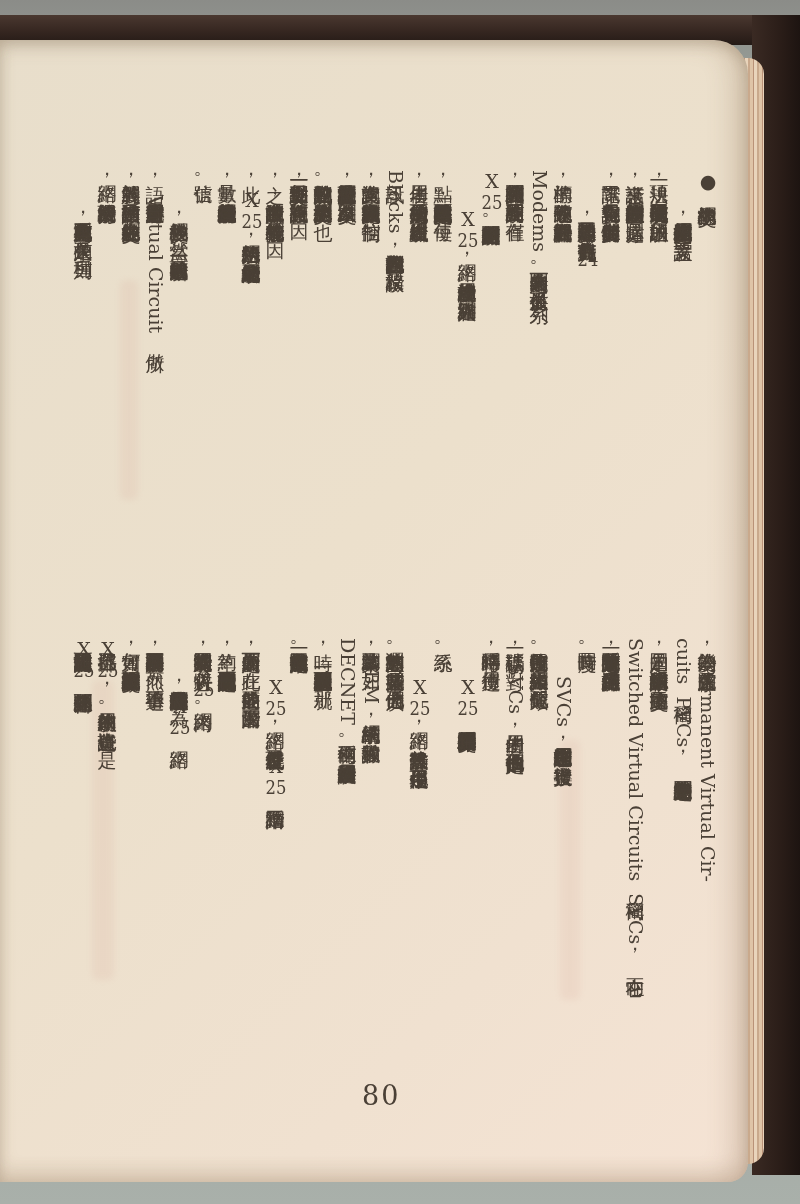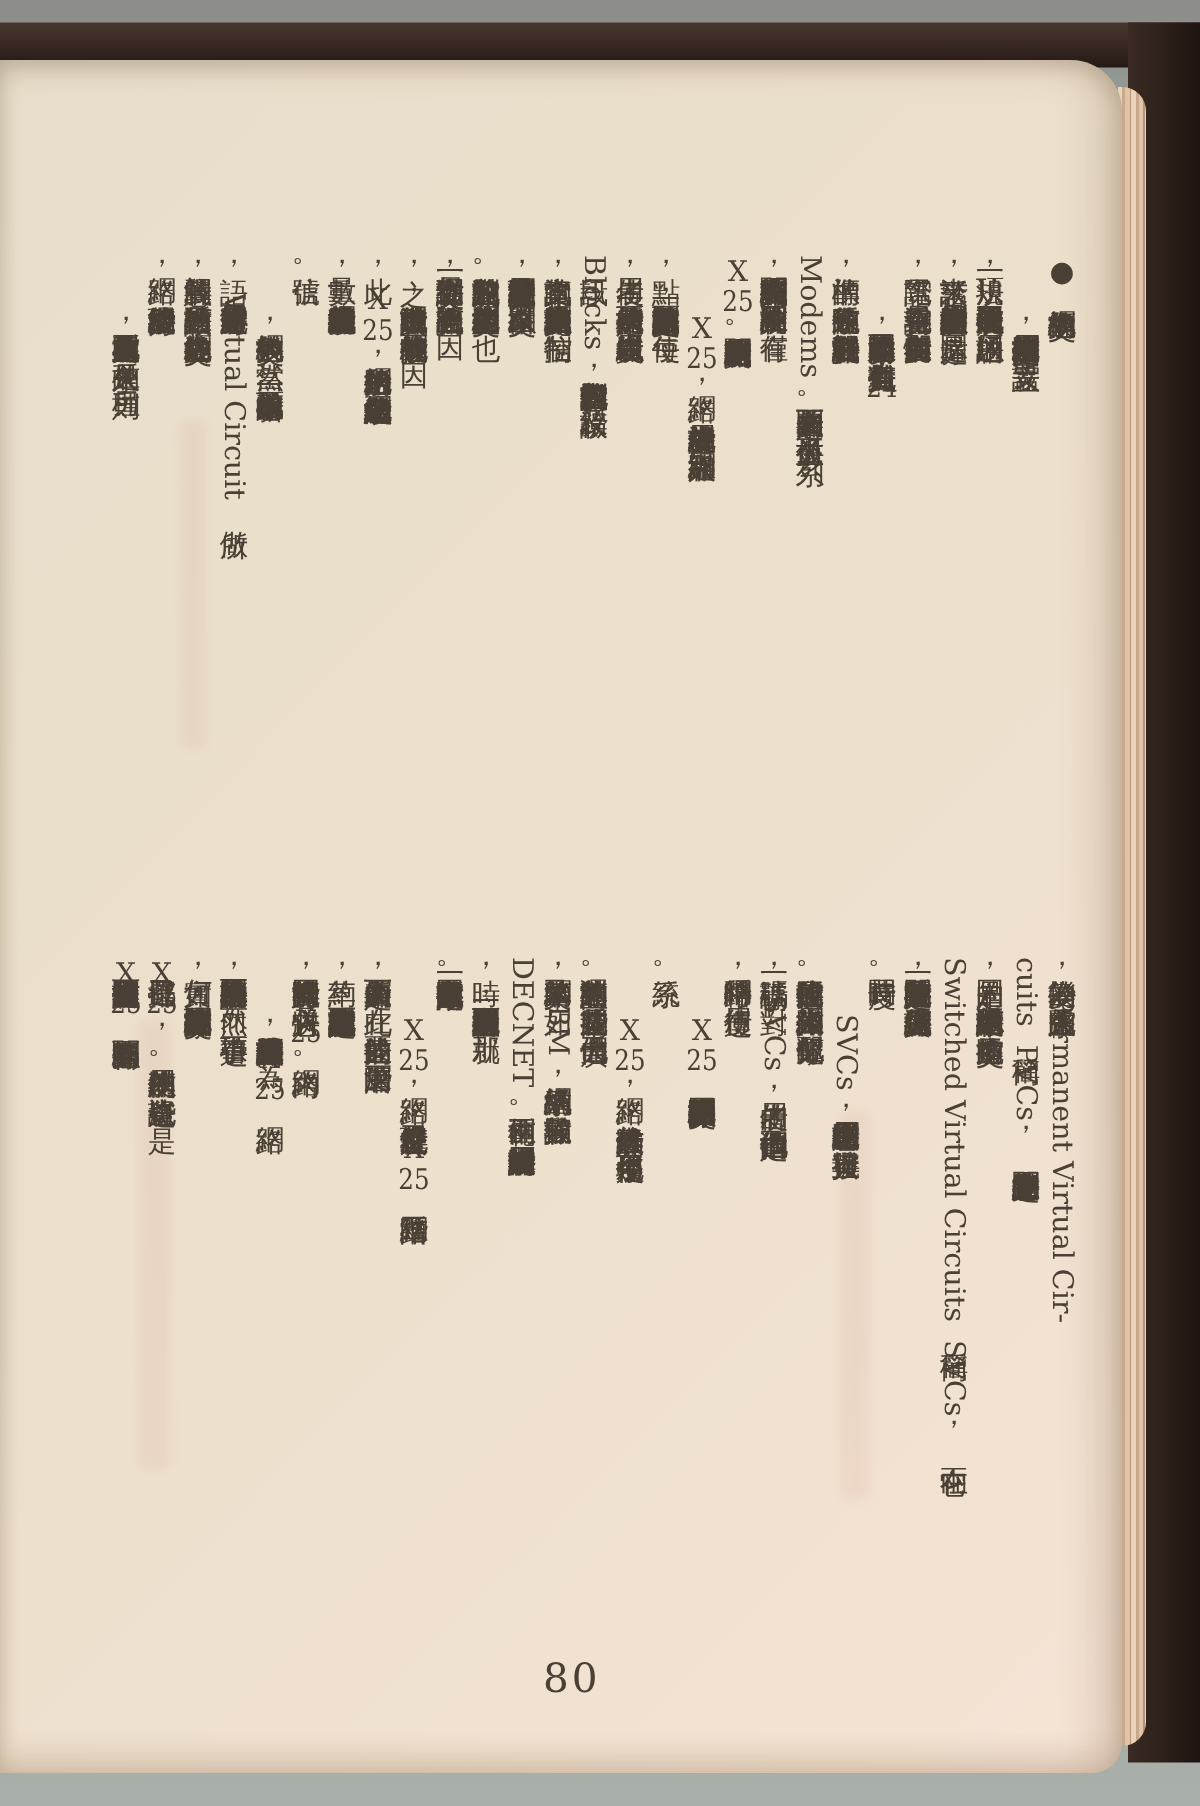--- a/index.html
+++ b/index.html
@@ -46,21 +46,20 @@
   }
   #top-block{left:72px;top:170px;width:648px;height:466px;}
   #bottom-block{left:72px;top:638px;width:648px;height:466px;}
   .vcol{line-height:24px;letter-spacing:0;height:460px;}
   .tcy{text-combine-upright:all;}
   .upr{text-orientation:upright;}
   #page-number{
     position:absolute;left:362px;top:1080px;width:60px;
     font-size:27px;color:#4a4036;letter-spacing:2px;
     font-family:"DejaVu Serif","Liberation Serif",serif;
-    margin-top:24px;
   }
 </style>
 </head>
 <body>
 
 <div class="cover-top"></div>
 <div class="cover-right"></div>
 <div class="page-stack"></div>
 
 <div class="page">

